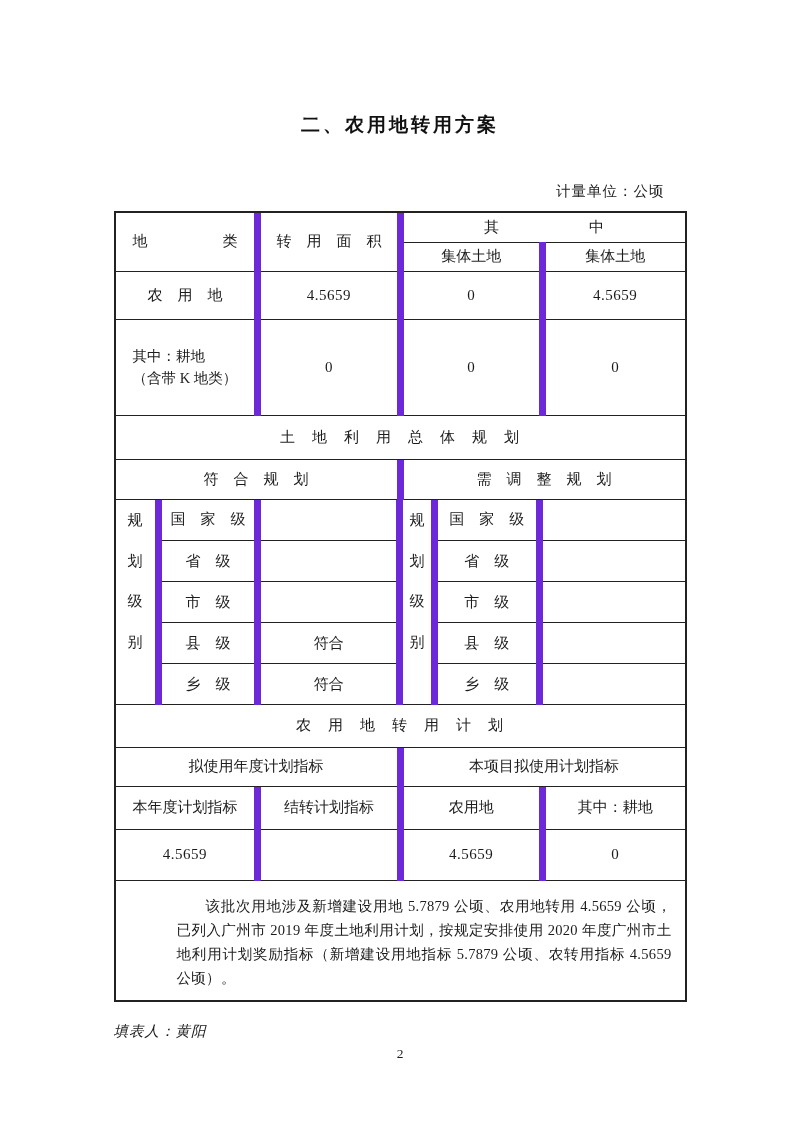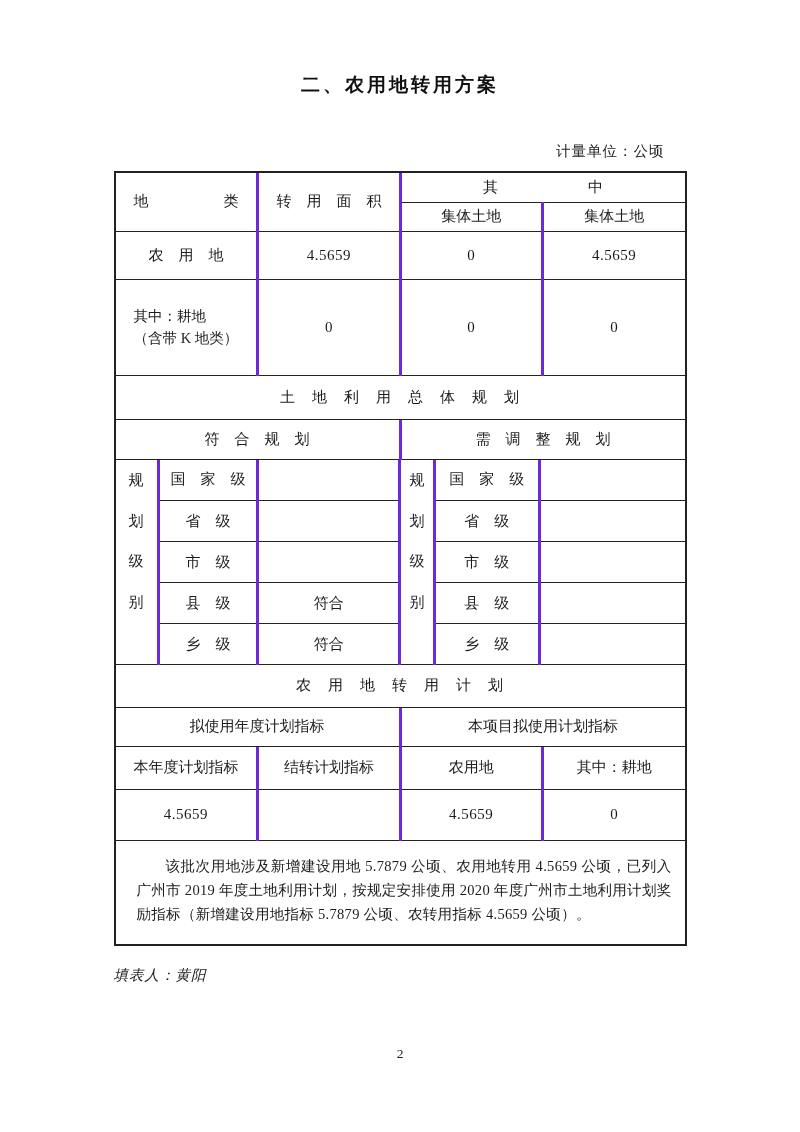--- a/index.html
+++ b/index.html
@@ -8,21 +8,21 @@
     position: relative;
     width: 800px;
     height: 1132px;
     background: #ffffff;
     color: #1c1c1c;
     font-family: "Liberation Serif", "DejaVu Serif", serif;
     overflow: hidden;
   }
   .doc-title {
     margin: 0;
-    padding-top: 72px;
+    padding-top: 112px;
     text-align: center;
     font-family: "Liberation Sans", "DejaVu Sans", sans-serif;
     font-weight: 700;
     font-size: 19px;
     letter-spacing: 3px;
     color: #111;
   }
   .unit-line {
     width: 573px;
     margin: 44px auto 10px auto;
@@ -35,21 +35,21 @@
     width: 573px;
     margin: 0 auto;
     border: 2px solid #222;
   }
   .sheet table {
     width: 100%;
     border-collapse: collapse;
     table-layout: fixed;
   }
   .sheet td {
-    border-right: 3px solid #6d28d9;
+    border-right: 7px solid #6d28d9;
     border-bottom: 1px solid #222;
     text-align: center;
     vertical-align: middle;
     font-size: 15px;
     padding: 0;
     overflow: hidden;
   }
   .sheet td.lastcol { border-right: none; }
   .sheet td.note-cell { border-right: none; border-bottom: none; }
   .section-head { letter-spacing: 1px; }
@@ -67,20 +67,21 @@
     align-items: center;
     justify-content: center;
   }
   .note-cell div {
     text-align: justify;
     font-size: 14.5px;
     line-height: 1.66;
     padding: 13px 13px 10px 21px;
     text-indent: 2em;
     letter-spacing: 0.3px;
+    margin-left: 40px;
   }
   .preparer-line {
     width: 573px;
     margin: 20px auto 0 auto;
     text-align: left;
     font-size: 14.5px;
     letter-spacing: 1px;
     font-style: italic;
   }
   .page-number {

